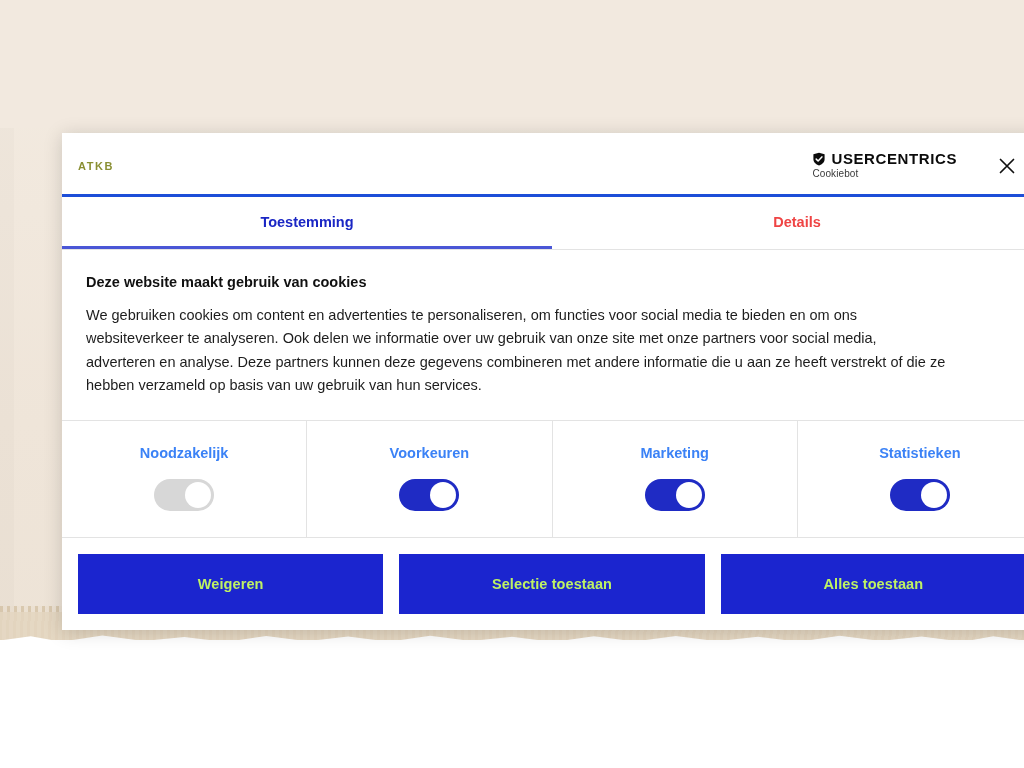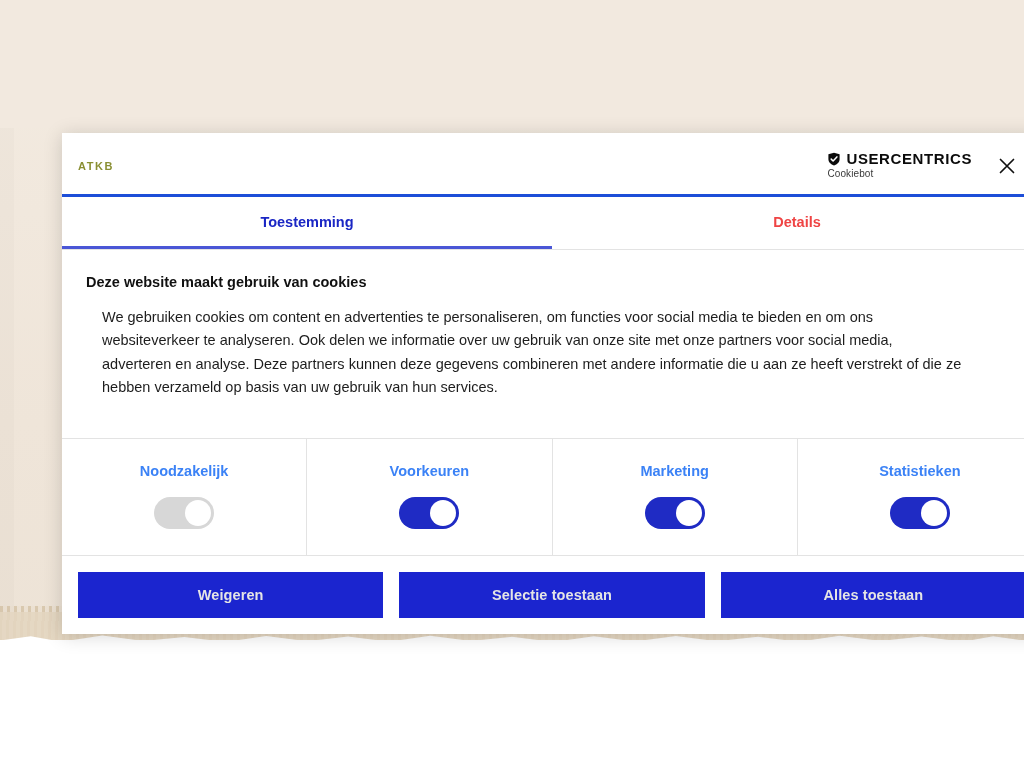--- a/index.html
+++ b/index.html
@@ -87,21 +87,21 @@
   .brand-logo {
     font-size: 11px;
     font-weight: bold;
     letter-spacing: 1.6px;
     color: #8a8f33;
     padding-left: 0px;
   }
   .header-right {
     display: flex;
     align-items: center;
-    gap: 22px;
+    gap: 37px;
   }
   .uc-badge {
     display: flex;
     flex-direction: column;
     align-items: flex-start;
     line-height: 1.05;
   }
   .uc-top {
     display: flex;
     align-items: center;
@@ -168,21 +168,21 @@
   .body-title {
     font-size: 14.5px;
     font-weight: bold;
     color: #111111;
     margin: 0 0 14px 0;
   }
   .body-text {
     font-size: 14.5px;
     line-height: 1.62;
     color: #1d1d1d;
-    margin: 16px;
+    margin: 0;
     max-width: 860px;
   }
 
   
   .categories {
     display: flex;
     border-bottom: 1px solid #e3e3e3;
   }
   .category {
     flex: 1 1 0;
@@ -228,25 +228,25 @@
 
   
   .dialog-footer {
     display: flex;
     gap: 16px;
     padding: 16px;
   }
   .action-btn {
     flex: 1 1 0;
     background: #1b25cf;
-    color: #e5e5e5;
+    color: #bef264;
     border: none;
     font-size: 14.5px;
     font-weight: bold;
-    padding: 15px 6px;
+    padding: 22px 6px;
     cursor: pointer;
     font-family: "Liberation Sans", sans-serif;
     letter-spacing: .1px;
   }
 </style>
 </head>
 <body>
 
 <div class="page-bg">
   <div class="band-top"></div>

